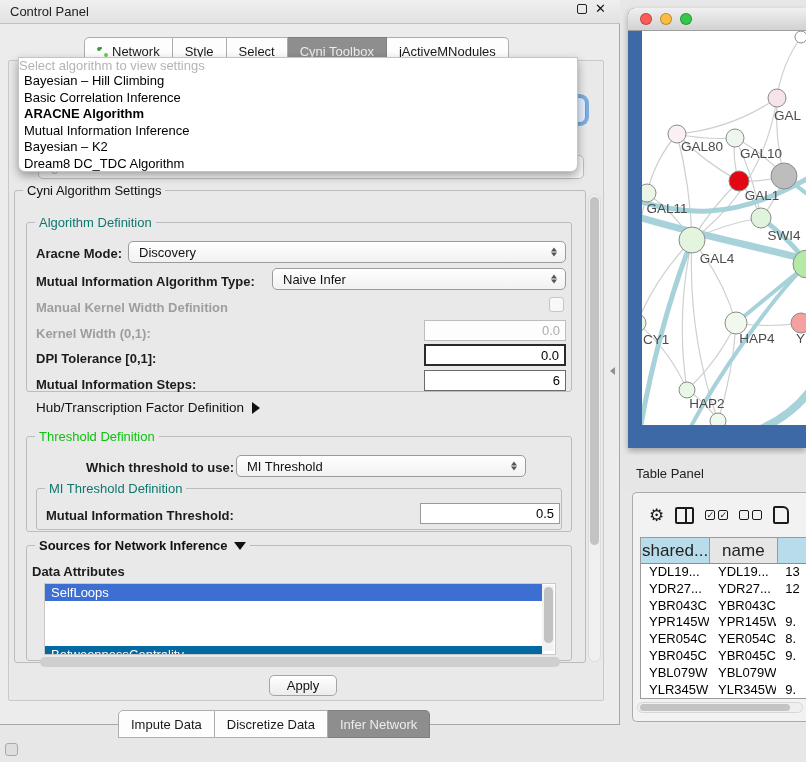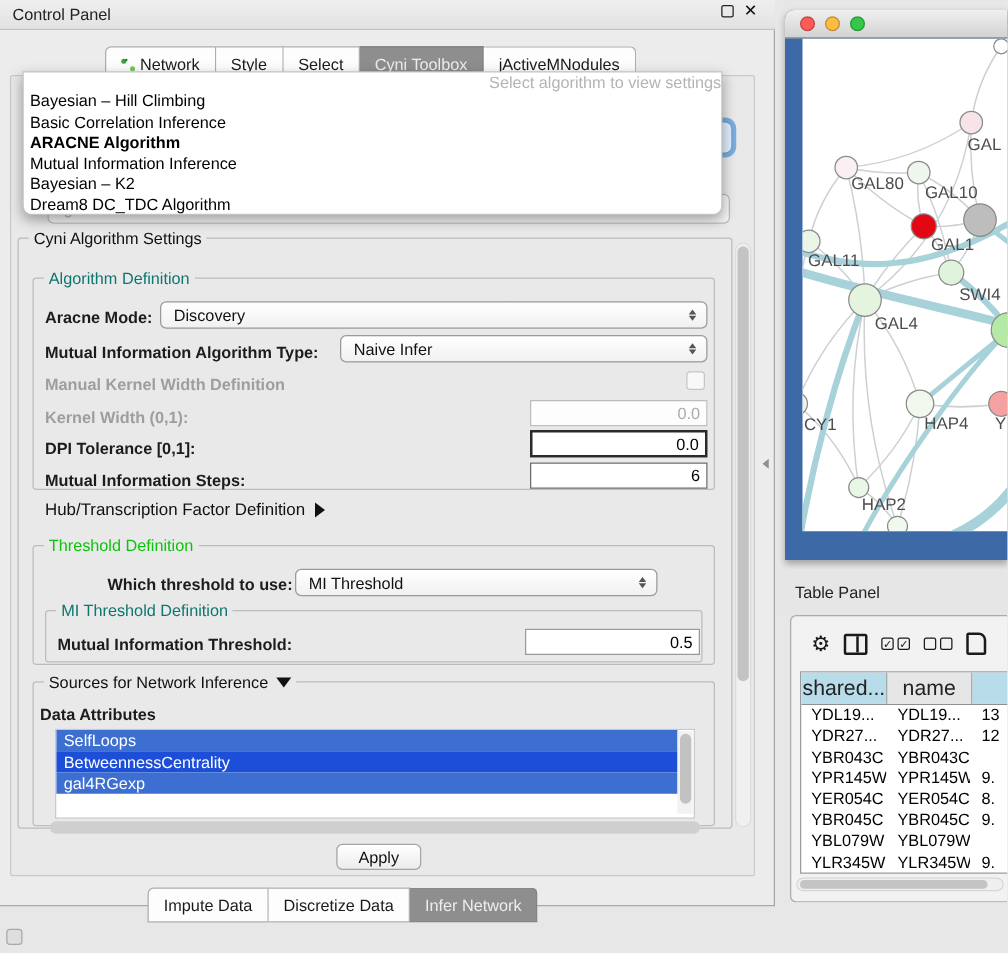--- a/index.html
+++ b/index.html
@@ -29,21 +29,21 @@
 
   
   .cp-content { left:8px; top:60px; width:596px; height:641px; background:#e9e9e9; border:1px solid #c9c9c9; border-radius:2px; }
 
   
   .hidden-combo { left:38px; top:155px; width:546px; height:24px; border:1px solid #bdbdbd; border-radius:5px; background:#f6f6f6; color:#b5b5b5; font-size:13px; line-height:22px; padding-left:12px; }
   .focus-sliver { left:560px; top:97px; width:26px; height:26px; border-radius:6px; box-shadow:0 0 0 3px #7aaede; background:#dfeefd; border:1px solid #6f9fd0; }
 
   
   .popup { left:18px; top:57px; width:560px; height:115px; background:#ffffff; border:1px solid #c4c4c4; border-radius:0 0 7px 7px; box-shadow:0 4px 10px rgba(0,0,0,0.35); z-index:30; overflow:hidden; }
-  .popup-placeholder { text-align:right; color:#b4b4b4; font-size:13px; height:15px; line-height:15px; }
+  .popup-placeholder { text-align:left; color:#b4b4b4; font-size:13px; height:15px; line-height:15px; }
   .popup-item { font-size:13px; color:#000; height:16.5px; line-height:16.5px; padding-left:5px; white-space:nowrap; }
   .popup-item.selected { font-weight:bold; }
 
   
   .groupbox { border:1px solid #bcbcbc; border-radius:3px; }
   .grouplabel { position:absolute; top:-8px; left:8px; background:#e9e9e9; font-size:13px; padding:0 4px; color:#111; white-space:nowrap; }
   .blue-t { color:#0f766e; }
   .green-t { color:#0ec20e; }
 
   .field-label { position:absolute; font-size:13px; font-weight:bold; color:#1c1c1c; white-space:nowrap; }
@@ -216,30 +216,30 @@
       </span>
   </div>
 
   <div class="abs groupbox" style="left:36px; top:488px; width:526px; height:42px; z-index:6;">
     <span class="grouplabel blue-t">MI Threshold Definition</span>
   </div>
   <div class="abs field-label" style="left:46px; top:508px; z-index:7;">Mutual Information Threshold:</div>
   <div class="tfield soft" style="left:420px; top:503px; width:140px; height:21px; z-index:7;">0.5</div>
 
   <div class="abs groupbox" style="left:26px; top:545px; width:546px; height:116px; z-index:5;">
-    <span class="grouplabel" style="display:flex; align-items:center; gap:6px;">
+    <span class="grouplabel" style="display:flex; align-items:center; gap:6px;font-weight:bold;">
       <span>Sources for Network Inference</span>
       <span class="tri-down"></span>
     </span>
   </div>
   <div class="abs field-label" style="left:32px; top:564px; z-index:6;">Data Attributes</div>
   <div class="abs attr-list" style="z-index:6;">
     <div id="attr-items">
         <div class="attr-item" style="background: rgb(61, 110, 209);">SelfLoops</div>
-        <div class="attr-item" style="background: #1d4ed8;">BetweennessCentrality</div>
+        <div class="attr-item" style="background: #0369a1; margin-top: 45px;">BetweennessCentrality</div>
         <div class="attr-item" style="background: rgb(61, 110, 209);">gal4RGexp</div>
       </div>
     <div class="attr-vscroll">
         <div class="thumb"></div>
       </div>
   </div>
   <div class="abs attr-hscroll" style="z-index:6;"></div>
 
   <div class="abs panel-vscroll">
       <div class="thumb"></div>

